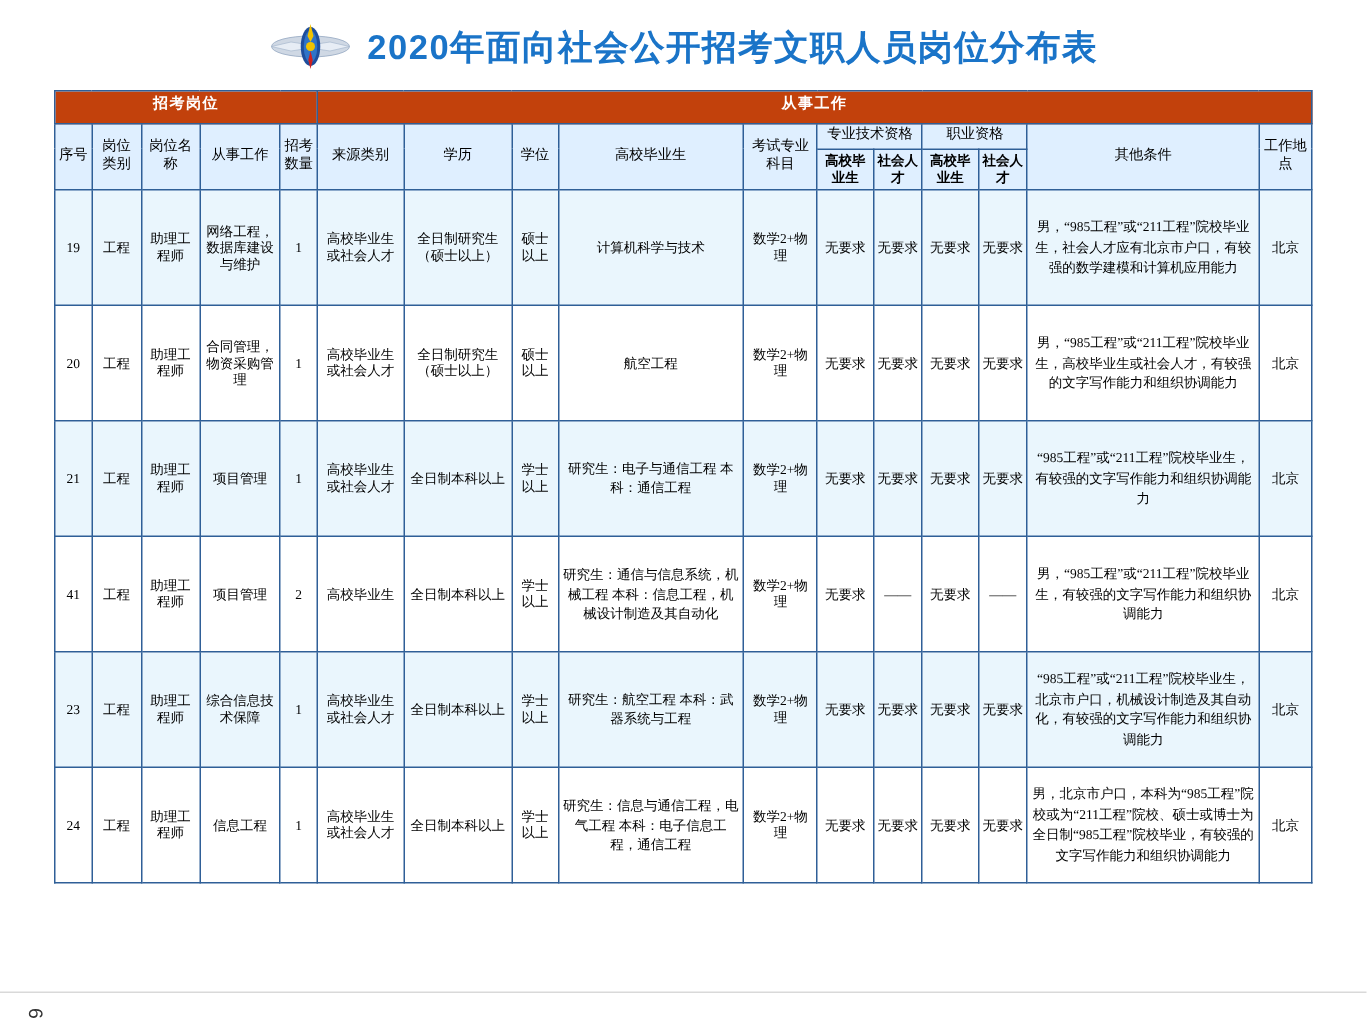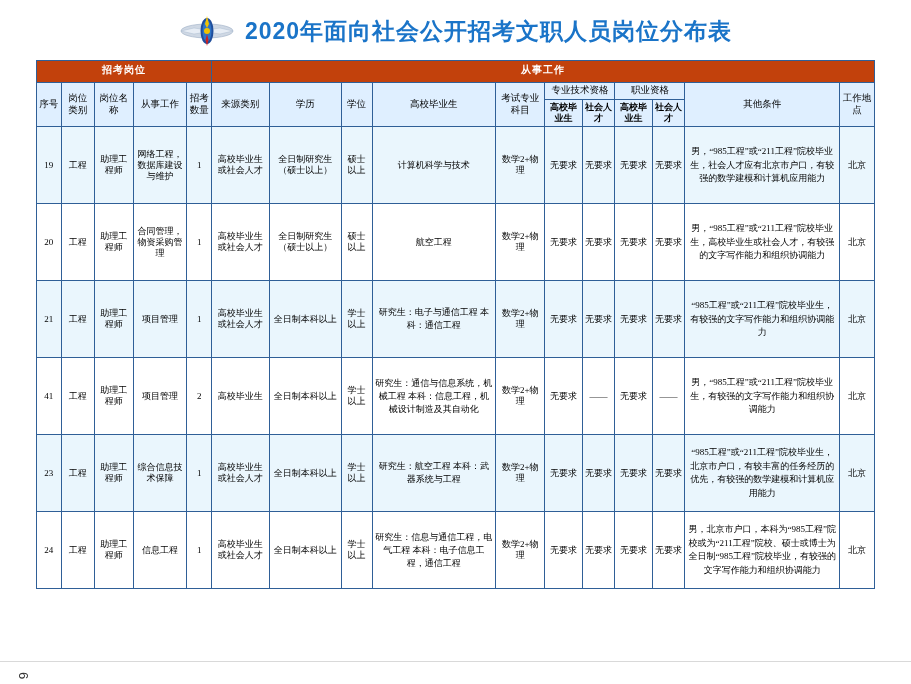--- a/index.html
+++ b/index.html
@@ -272,21 +272,21 @@
           <td>高校毕业生或社会人才</td>
           <td>全日制本科以上</td>
           <td>学士以上</td>
           <td class="left">研究生：航空工程
 本科：武器系统与工程</td>
           <td>数学2+物理</td>
           <td>无要求</td>
           <td>无要求</td>
           <td>无要求</td>
           <td>无要求</td>
-          <td class="just">“985工程”或“211工程”院校毕业生，北京市户口，有较丰富的任务经历的优先，有较强的数学建模和计算机应用能力</td>
+          <td class="just">“985工程”或“211工程”院校毕业生，北京市户口，机械设计制造及其自动化，有较强的文字写作能力和组织协调能力</td>
           <td>北京</td>
         </tr>
         <tr class="alt">
           <td>24</td>
           <td>工程</td>
           <td>助理工程师</td>
           <td>信息工程</td>
           <td>1</td>
           <td>高校毕业生或社会人才</td>
           <td>全日制本科以上</td>

